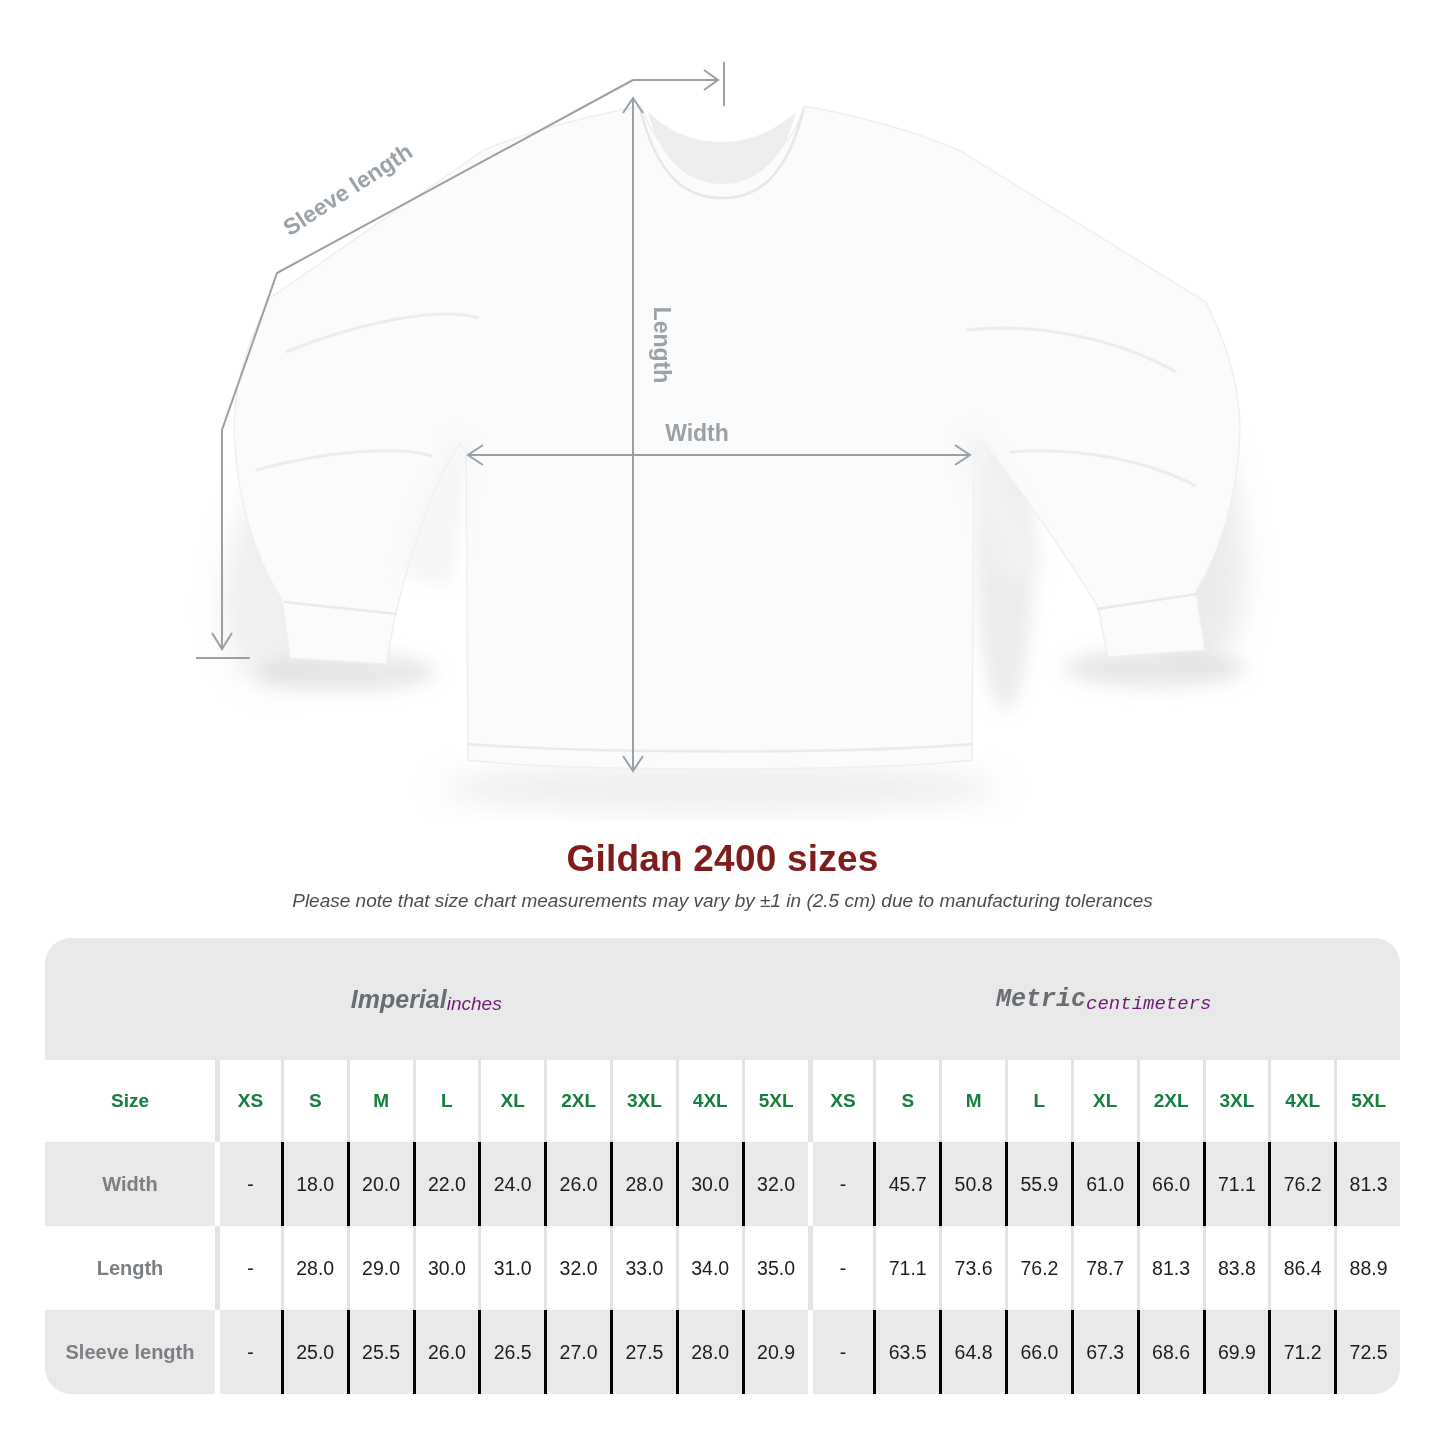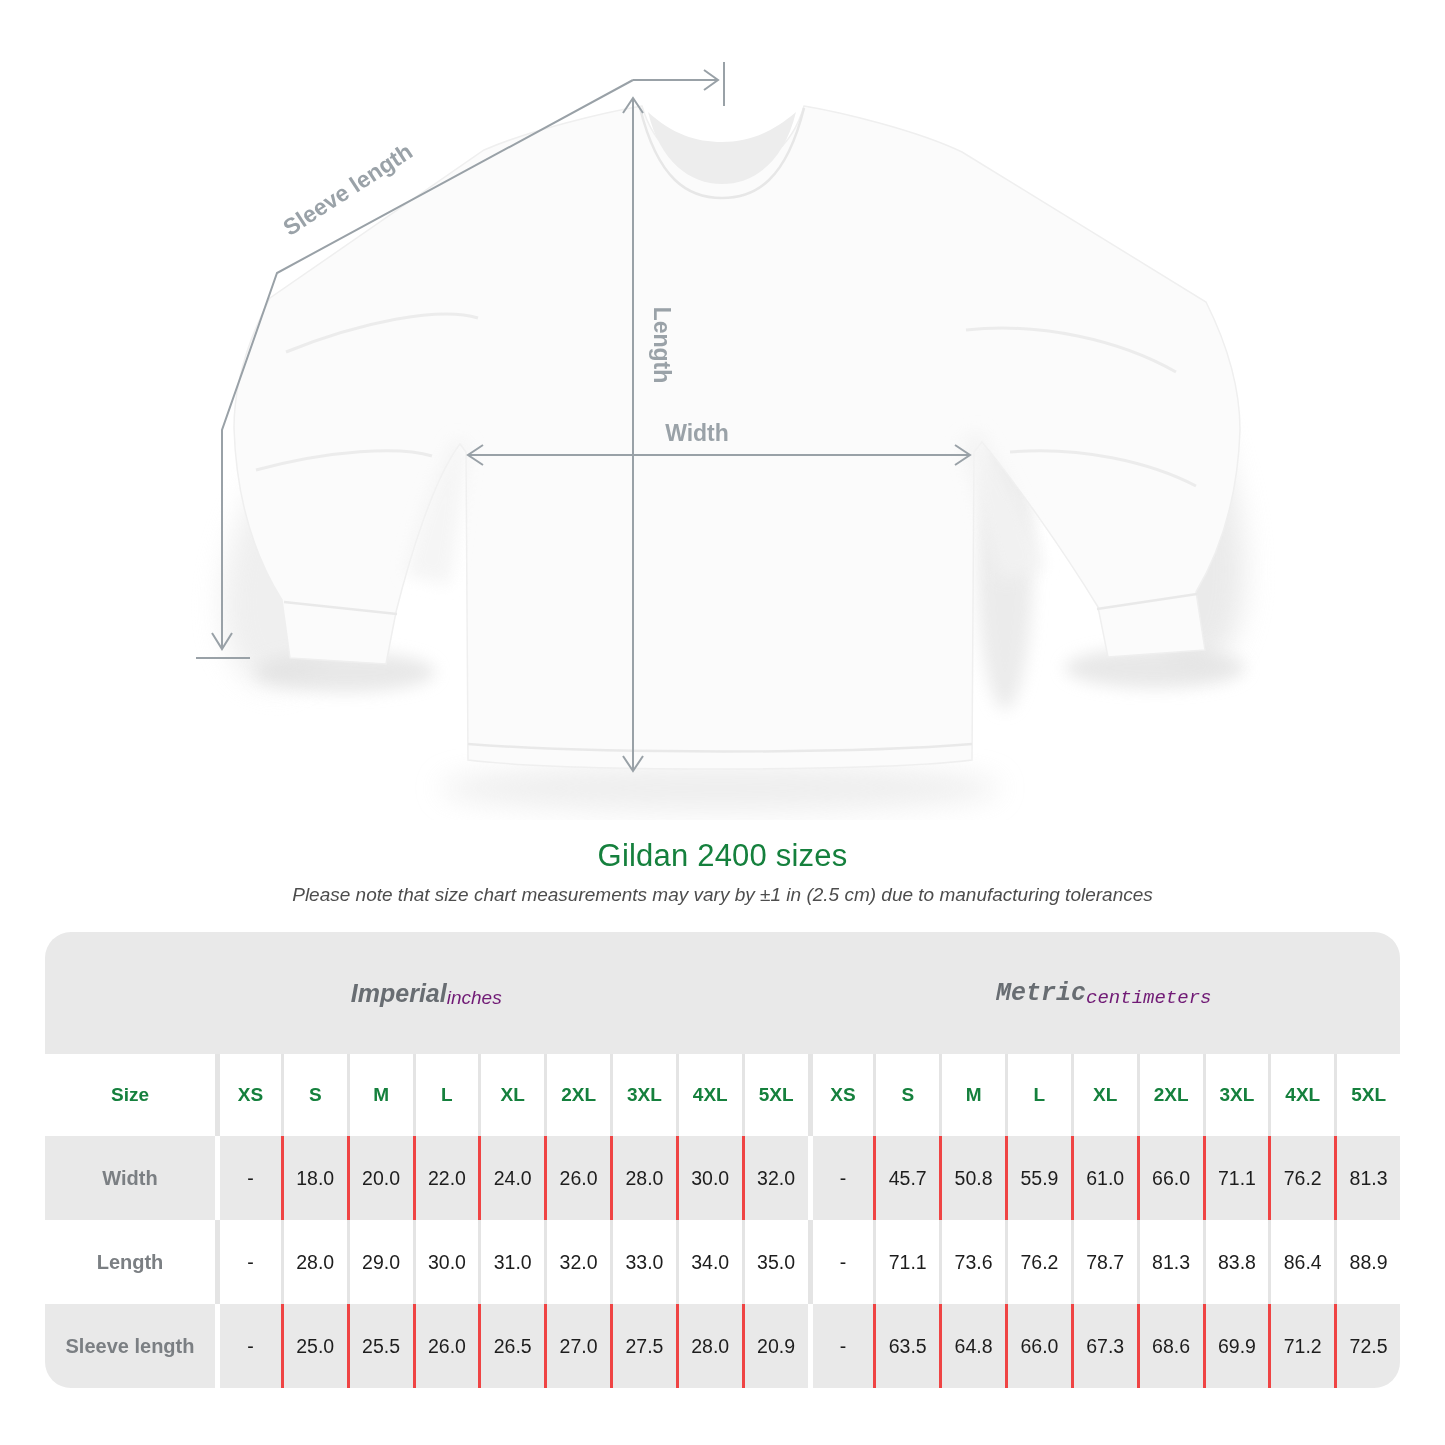--- a/index.html
+++ b/index.html
@@ -4,21 +4,21 @@
 <style>
   html,body{margin:0;padding:0;background:#ffffff;}
   body{width:1445px;height:1445px;overflow:hidden;font-family:"Liberation Sans",sans-serif;position:relative;}
 
   
   .diagram-wrap{width:1445px;height:820px;position:relative;}
   .diagram-wrap svg{display:block;}
 
   
   .title-block{text-align:center;margin-top:18px;}
-  .chart-title{font-size:31px;font-weight:normal;color:#15803d;letter-spacing:.2px;}
+  .chart-title{font-size:37px;font-weight:bold;color:#7f1d1d;letter-spacing:.2px;}
   .chart-subtitle{margin-top:10px;font-size:19px;font-style:italic;color:#4d4d4d;text-align:center;}
 
   
   .size-table{
     width:1355px;margin:26px auto 0 auto;
     display:grid;
     grid-template-columns:170px repeat(18,1fr);
     grid-template-rows:122px 82px 84px 84px 84px;
     border-radius:26px;overflow:hidden;
     background:#ffffff;
@@ -30,21 +30,21 @@
   .band .uunit{font-size:19px;font-style:italic;color:#701a75;margin-top:9px;}
 
   .c{display:flex;align-items:center;justify-content:center;}
   .wrow{background:#ffffff;}
   .grow{background:#e9e9e9;}
   .hcell{font-size:19px;font-weight:bold;color:#15803d;}
   .rlabel{font-size:20px;font-weight:bold;color:#7b7f83;}
   .val{font-size:19.5px;color:#1d1d1d;}
   .wrow.sep{border-left:3px solid #e4e4e4;}
   .wrow.sepS{border-left:5px solid #e4e4e4;}
-  .grow.sep{border-left:3px solid #ef4444;}
+  .grow.sep{border-left:3px solid #000000;}
   .grow.sepS{border-left:5px solid #ffffff;}
 </style>
 </head>
 <body>
 
 <div class="diagram-wrap">
   <svg width="1445" height="820" viewBox="0 0 1445 820">
     <defs>
       <filter id="soft" x="-30%" y="-30%" width="160%" height="160%">
         <feGaussianBlur stdDeviation="14"></feGaussianBlur>

